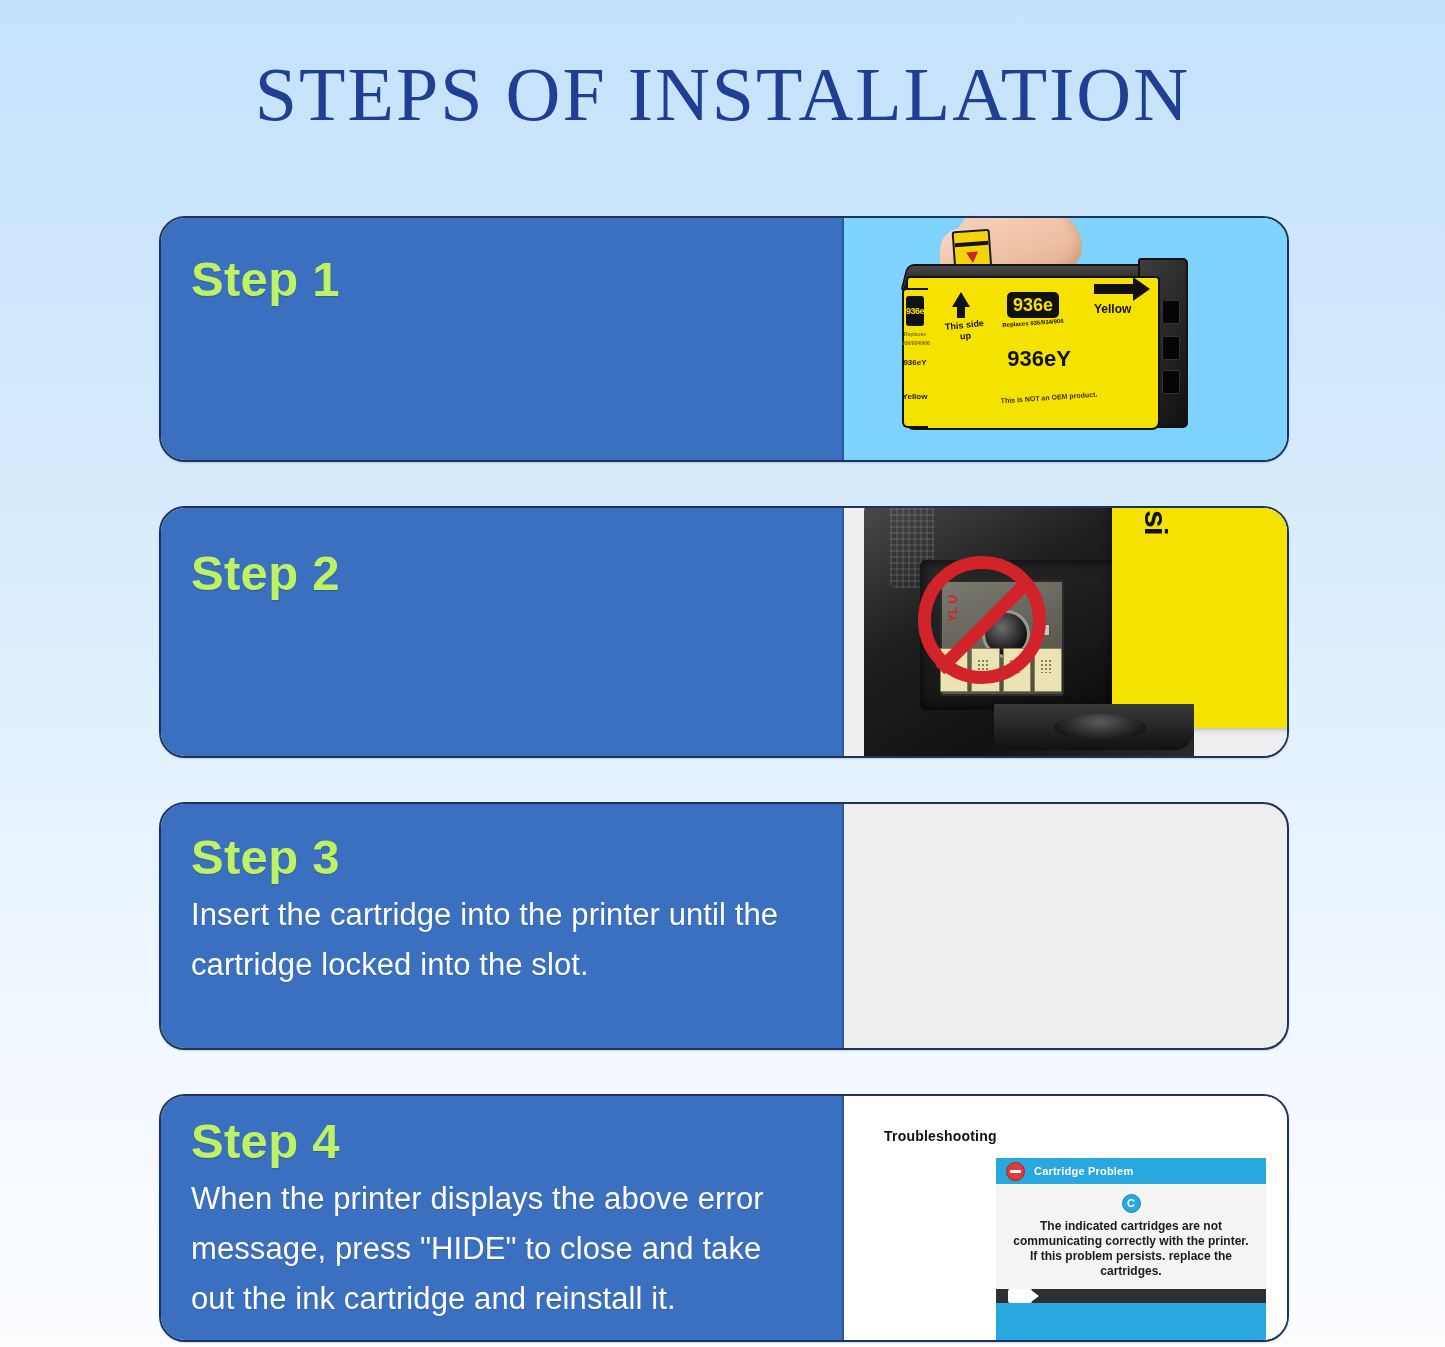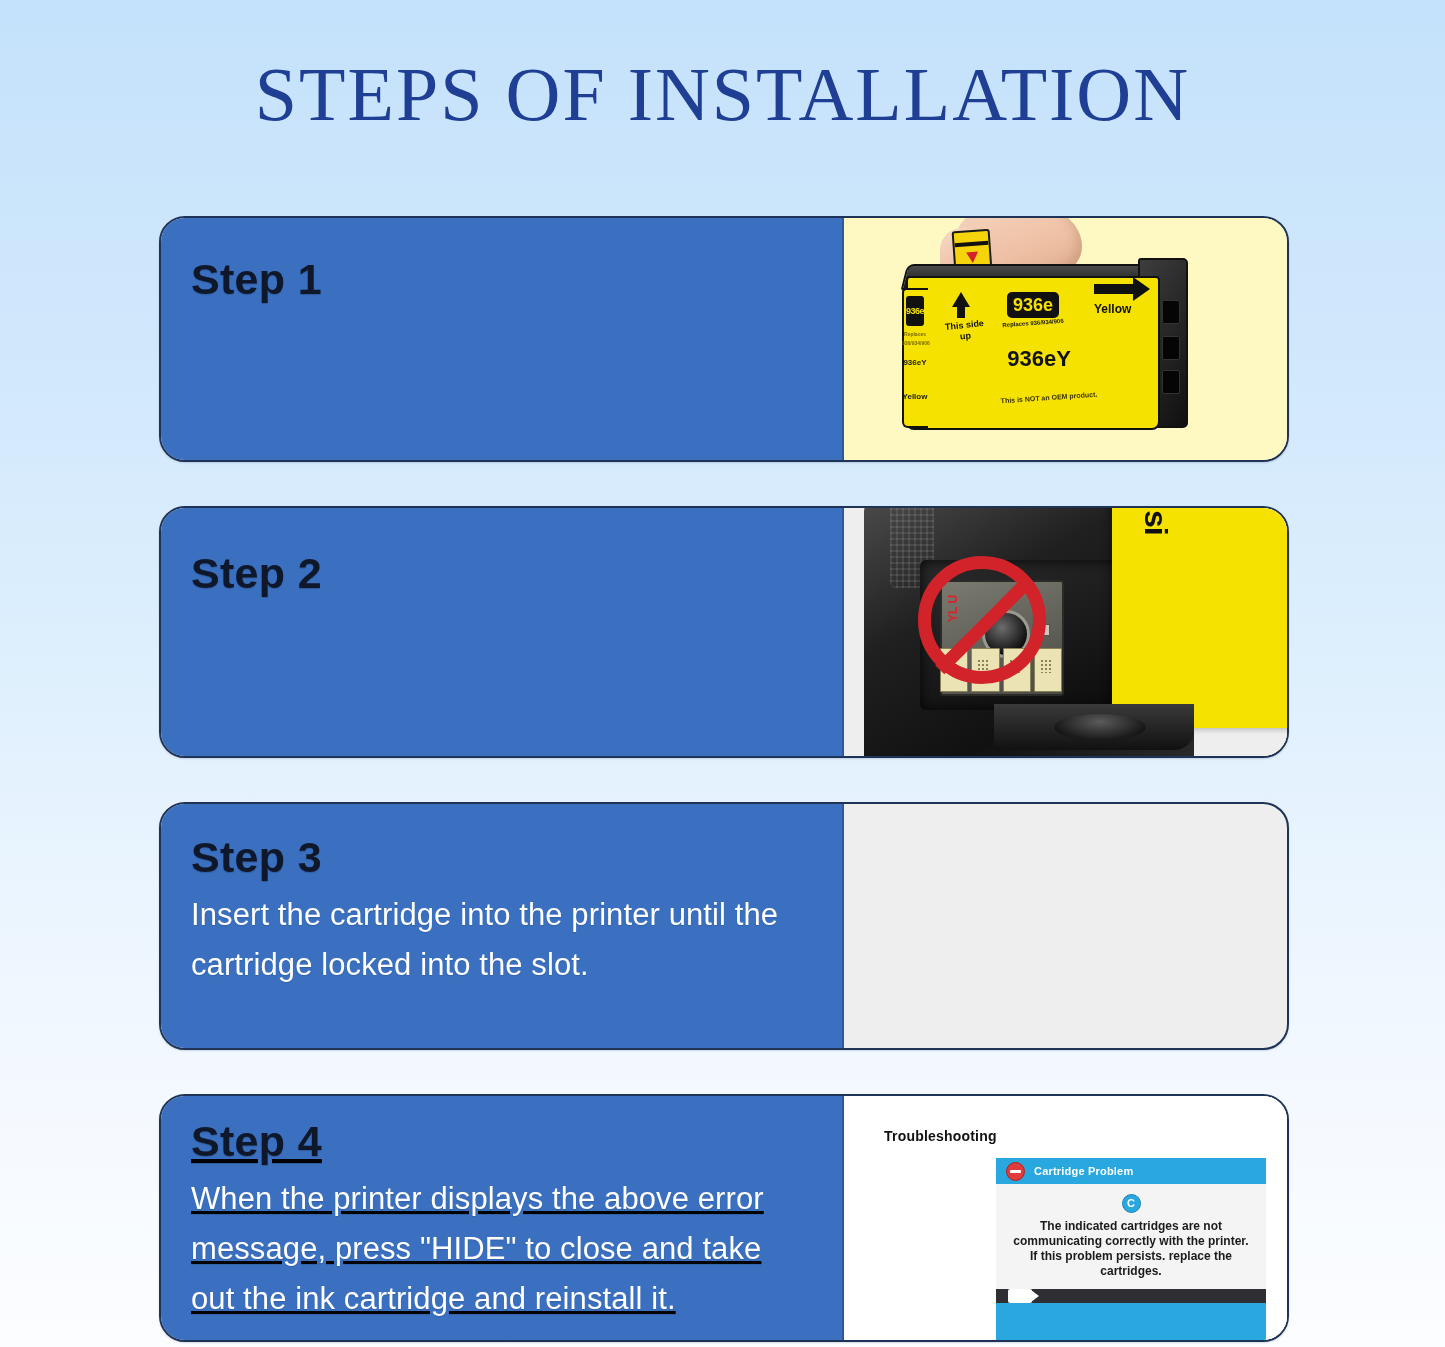--- a/index.html
+++ b/index.html
@@ -72,49 +72,49 @@
     background: #3a70bf;
     box-sizing: border-box;
     padding: 34px 30px 28px 30px;
     display: flex;
     flex-direction: column;
     justify-content: flex-start;
     border-right: 2px solid #2c5a9c;
   }
 
   .step-label {
-    color: #0f172a;
-    font-size: 43px;
+    color: #bef264;
+    font-size: 49px;
     font-weight: bold;
     line-height: 50px;
     letter-spacing: 0.3px;
     margin: 0 0 8px 0;
     text-shadow: 0 1px 1px rgba(20,40,80,0.28);
   }
 
   .step-desc {
     color: #ffffff;
     font-size: 31px;
     line-height: 50px;
     font-weight: 400;
     letter-spacing: 0.1px;
     text-shadow: 0 1px 1px rgba(20,40,80,0.2);
   }
 
   .card-media {
     flex: 1 1 auto;
     position: relative;
-    background: #fef9c3;
+    background: #7dd3fc;
     overflow: hidden;
   }
 
   .card.h1 { height: 246px; }
   .card.h2 { height: 252px; }
   .card.h3 { height: 248px; flex-direction: column; }
-  .card.h4 { height: 248px; text-decoration: underline; }
+  .card.h4 { height: 248px; }
 
   .card.h1 .card-text { padding-top: 36px; }
   .card.h2 .card-text { padding-top: 40px; }
   .card.h3 .card-text { padding-top: 28px; }
   .card.h4 .card-text { padding-top: 20px; }
 
   
   .s1 { position:absolute; inset:0; }
   .s1 .hand {
     position:absolute; left:110px; top:-14px; width:128px; height:74px;

